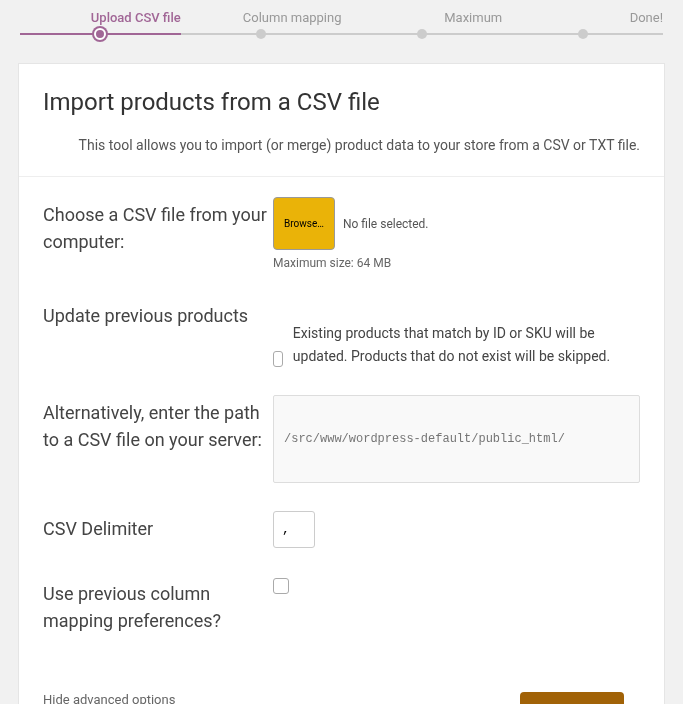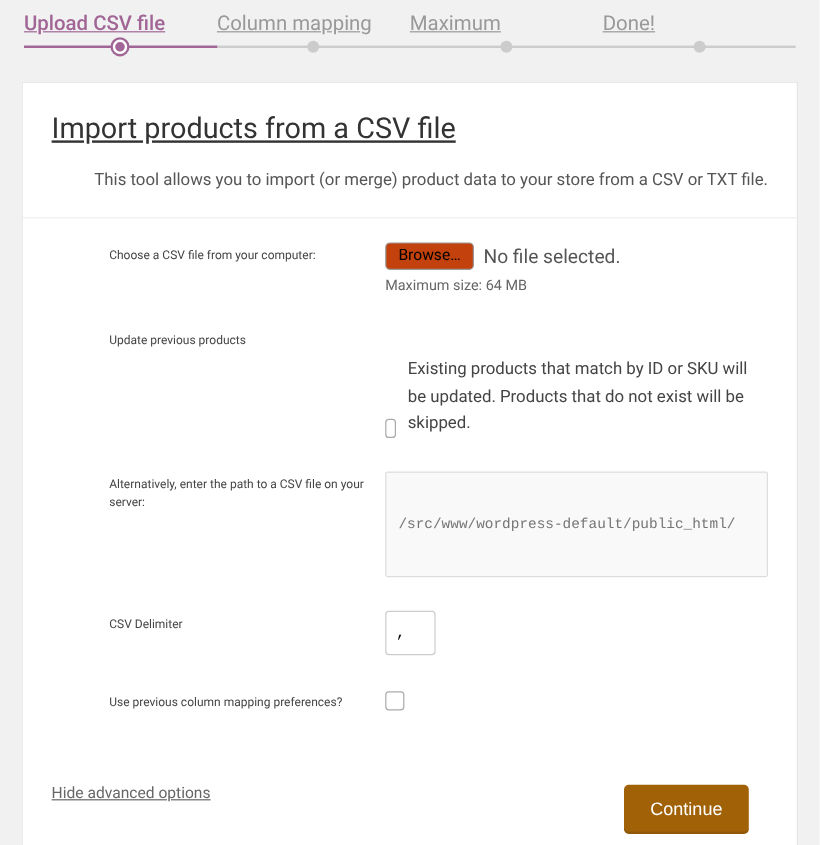--- a/index.html
+++ b/index.html
@@ -20,26 +20,25 @@
       padding: 10px 20px 0 20px;
       margin-bottom: 20px;
     }
     .progress-steps {
       display: flex;
       justify-content: space-between;
       position: relative;
     }
     .progress-step {
       flex: 1;
-      text-align: left;
+      text-align: right;
       position: relative;
       padding-bottom: 18px;
-      font-size: 17px;
+      font-size: 13px;
       color: #999;
-      text-decoration: underline;
     }
     .progress-step.active {
       color: #a16696;
       font-weight: 500;
     }
     .progress-line {
       position: absolute;
       bottom: 8px;
       left: 0;
       right: 0;
@@ -80,67 +79,65 @@
     }
     .panel-header {
       padding: 24px 24px 20px 24px;
       border-bottom: 1px solid #eee;
     }
     .panel-header h1 {
       font-size: 24px;
       font-weight: 400;
       color: #333;
       margin-bottom: 18px;
-      text-decoration: underline;
     }
     .panel-header p {
       font-size: 14px;
       line-height: 1.6;
       color: #555;
       text-align: right;
     }
     .form-body {
       padding: 20px 24px 10px 24px;
     }
     .form-row {
       display: flex;
       margin-bottom: 28px;
       align-items: flex-start;
     }
     .form-label {
       width: 230px;
       flex-shrink: 0;
-      font-size: 10px;
+      font-size: 18px;
       color: #444;
       line-height: 1.5;
       padding-top: 4px;
-      margin-left: 48px;
     }
     .form-control {
       flex: 1;
       font-size: 13px;
       color: #555;
     }
     .file-row {
       display: flex;
       align-items: center;
       gap: 8px;
       margin-bottom: 6px;
     }
     .browse-btn {
       border: 1px solid #999;
       border-radius: 4px;
-      background: #c2410c;
-      font-size: 13px;
-      padding: 3px 10px;
+      background: #eab308;
+      font-size: 10px;
+      padding: 20px 10px;
       cursor: pointer;
       font-family: inherit;
     }
     .file-status {
-      font-size: 16px;
+      font-size: 12px;
       color: #555;
     }
     .hint {
       font-size: 12px;
       color: #666;
     }
     .checkbox-row {
       display: flex;
       align-items: flex-end;
       gap: 10px;

